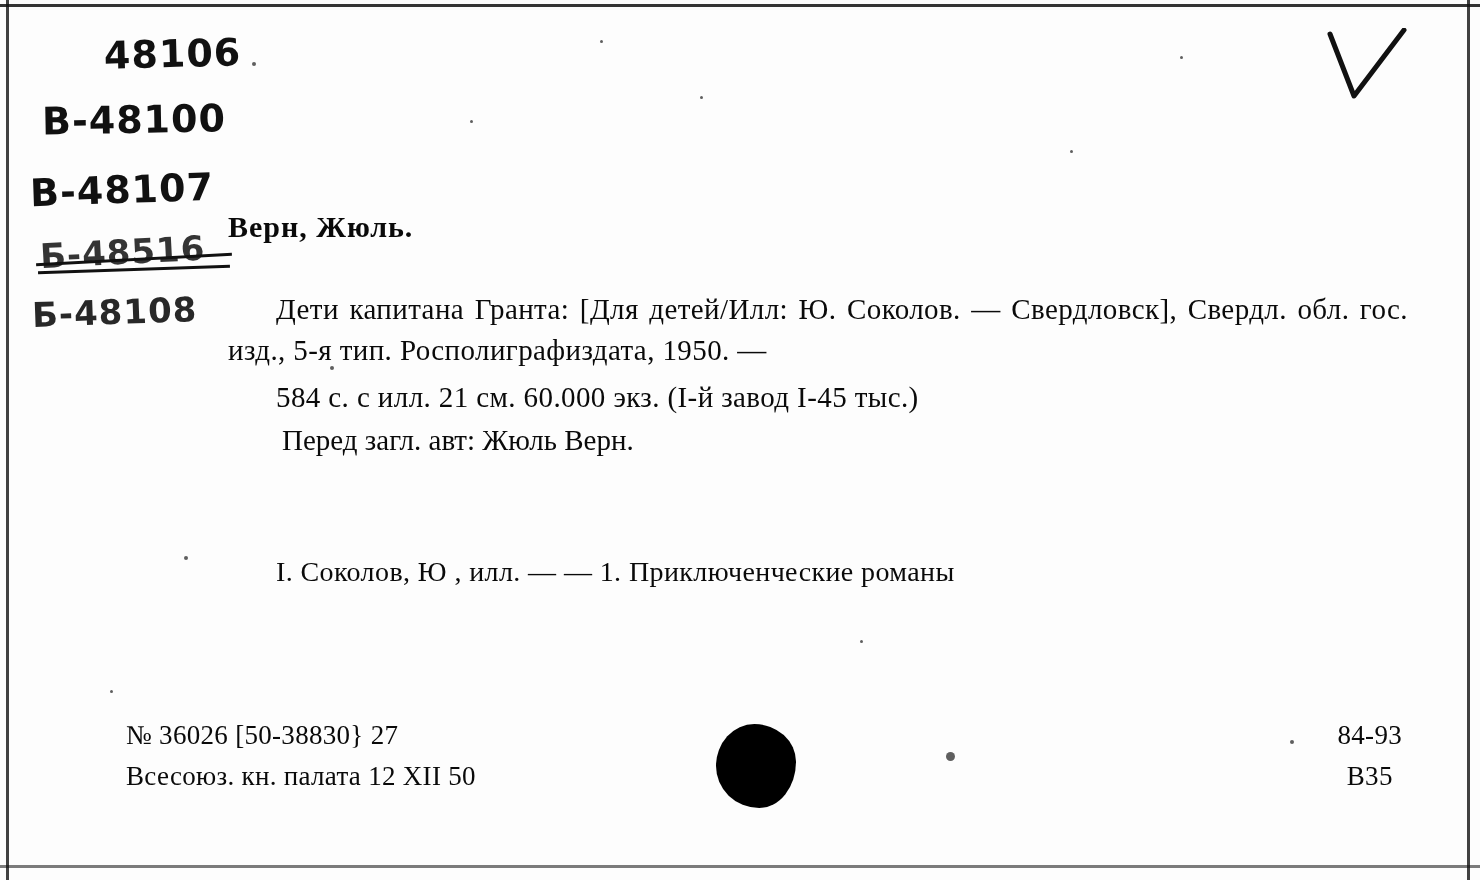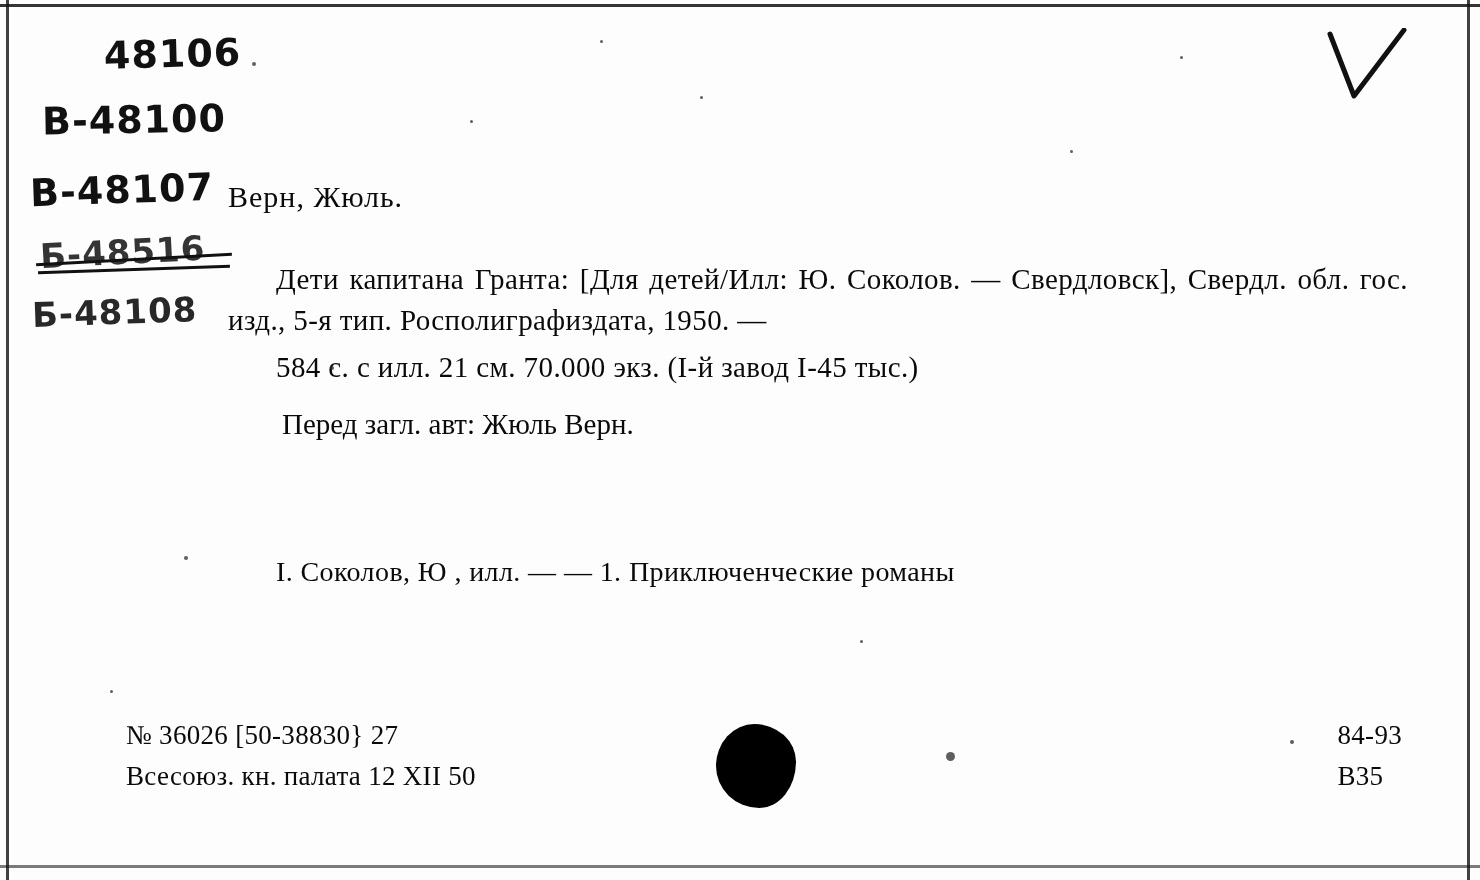--- a/index.html
+++ b/index.html
@@ -77,36 +77,37 @@
   
   .typed {
     position: absolute;
     left: 228px;
     top: 176px;
     width: 1180px;
     font-size: 29px;
     line-height: 1.42;
   }
   .author {
-    font-weight: 400;
+    font-weight: 700;
     font-size: 30px;
     letter-spacing: 1px;
     margin-bottom: 4px;
+    margin-top: 30px;
   }
   .body-block {
     text-align: justify;
     letter-spacing: .4px;
     margin-top: 40px;
   }
   .indent { display: inline-block; width: 48px; }
   .phys {
     margin-top: 6px;
     letter-spacing: .4px;
   }
-  .note { margin-top: 16px; }
+  .note { margin-top: 2px; }
 
   .tracing {
     position: absolute;
     left: 228px;
     top: 528px;
     width: 1180px;
     font-size: 28px;
     line-height: 1.45;
     letter-spacing: .4px;
     margin-top: 24px;
@@ -119,21 +120,21 @@
     font-size: 27px;
     line-height: 1.5;
     letter-spacing: .3px;
   }
   .footer-right {
     position: absolute;
     right: 78px;
     bottom: 84px;
     font-size: 27px;
     line-height: 1.5;
-    text-align: left;
+    text-align: center;
     letter-spacing: .3px;
   }
   .ink-blot {
     position: absolute;
     left: 716px;
     bottom: 72px;
     width: 80px;
     height: 84px;
     background: #000;
     border-radius: 48% 52% 46% 54% / 50% 45% 55% 50%;
@@ -157,21 +158,21 @@
   <div class="strike strike-b"></div>
   <div class="hand hand-5">Б-48108</div>
 
   <svg class="checkmark" viewBox="0 0 86 76">
     <path d="M6 6 L30 68 L80 2" fill="none" stroke="#111" stroke-width="5" stroke-linecap="round" stroke-linejoin="round"></path>
   </svg>
 
   <div class="typed">
     <div class="author">Верн, Жюль.</div>
     <div class="body-block"><span class="indent"></span><span>Дети капитана Гранта: [Для детей/Илл: Ю. Соколов. — Свердловск], Свердл. обл. гос. изд., 5-я тип. Росполиграфиздата, 1950. —</span></div>
-    <div class="phys"><span class="indent"></span><span>584 с. с илл.     21 см.     70.000 экз.   (I-й завод I-45 тыс.)</span></div>
+    <div class="phys"><span class="indent"></span><span>584 с. с илл.     21 см.     60.000 экз.   (I-й завод I-45 тыс.)</span></div>
     <div class="note"><span style="display:inline-block;width:54px"></span><span>Перед загл. авт: Жюль Верн.</span></div>
   </div>
 
   <div class="tracing">
     <div><span class="indent"></span><span>I. Соколов, Ю               , илл. — — 1. Приключенческие романы</span></div>
   </div>
 
   <div class="footer-left">
     <div>№ 36026 [50-38830} 27</div>
     <div>Всесоюз. кн. палата 12 XII 50</div>

